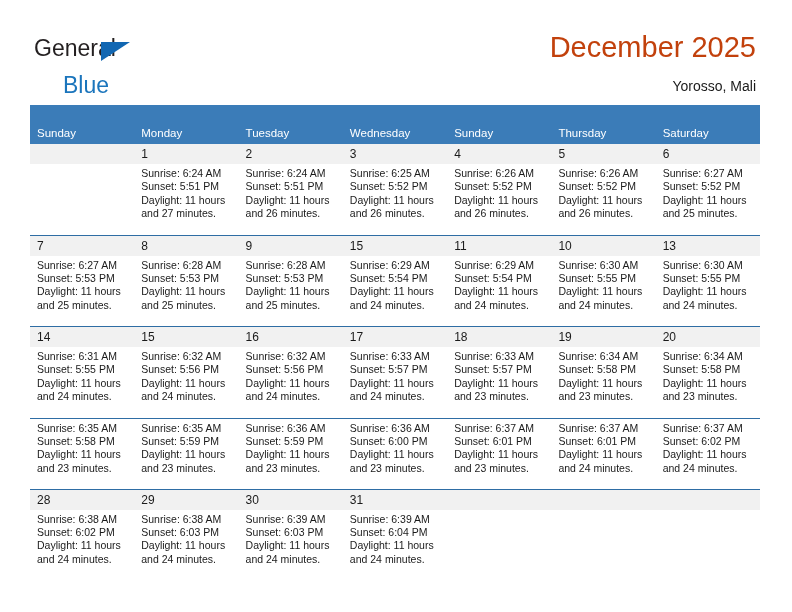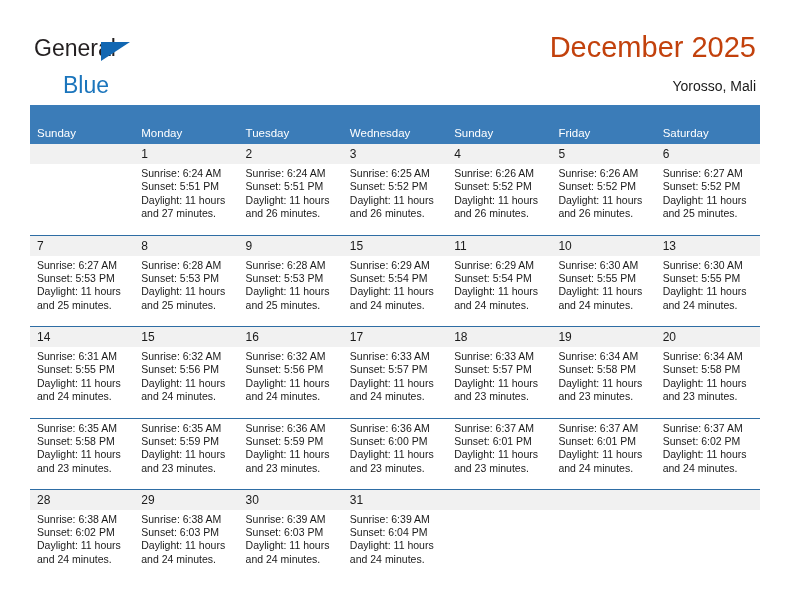--- a/index.html
+++ b/index.html
@@ -163,21 +163,21 @@
         <col>
         <col>
     </colgroup>
     <thead>
       <tr>
         <th>Sunday</th>
         <th>Monday</th>
         <th>Tuesday</th>
         <th>Wednesday</th>
         <th>Sunday</th>
-        <th>Friday</th>
+        <th>Thursday</th>
         <th>Saturday</th>
       </tr>
     </thead>
 
     <tbody class="week">
       <tr class="daynum-row">
         <td></td>
         <td>1</td>
         <td>2</td>
         <td>3</td>

